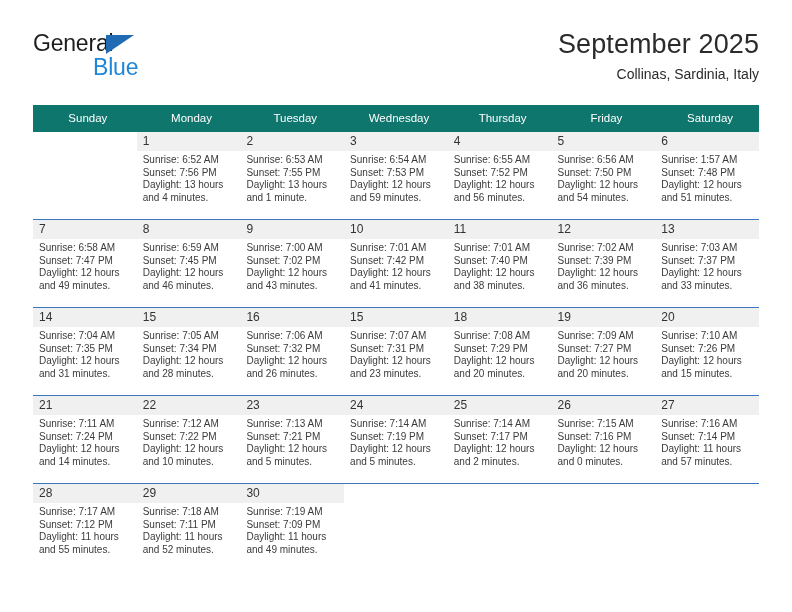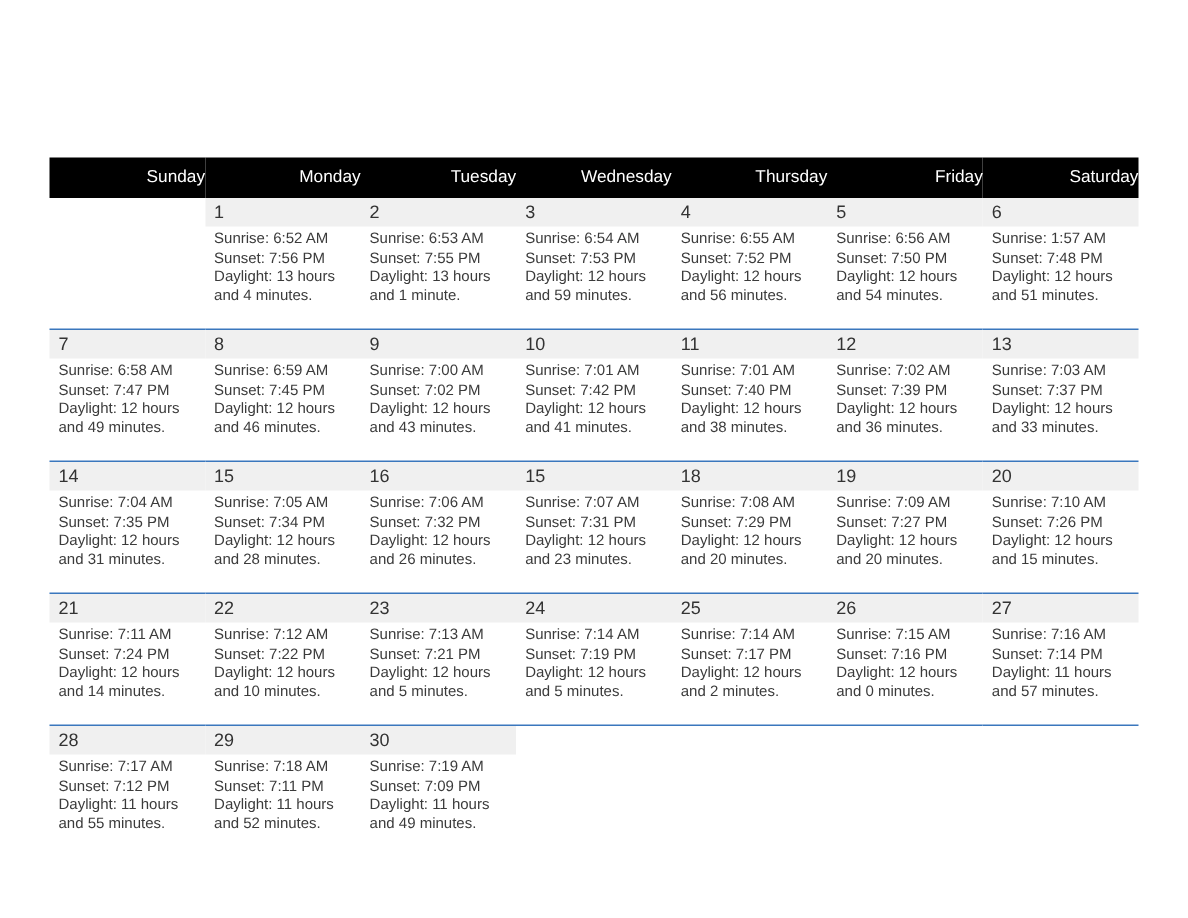--- a/index.html
+++ b/index.html
@@ -89,25 +89,25 @@
   
   .calendar {
     position: absolute;
     left: 33px;
     top: 105px;
     width: 726px;
     border-collapse: collapse;
     table-layout: fixed;
   }
   .calendar th {
-    background: #000000;
+    background: #0f766e;
     color: #ffffff;
     font-size: 11.5px;
     font-weight: normal;
-    text-align: right;
+    text-align: center;
     padding: 4px 0 5px 6px;
     height: 18px;
     vertical-align: middle;
   }
   .calendar td {
     width: 103.7px;
     vertical-align: top;
     padding: 0;
     border: none;
   }
@@ -144,20 +144,34 @@
   }
   .info div {
     white-space: nowrap;
   }
 </style>
 </head>
 <body>
 
 <div class="page">
 
+  <div class="header">
+
+    <div class="logo">
+      <span class="logo-general">General</span>
+      <span class="logo-tri"></span>
+      <span class="logo-blue">Blue</span>
+    </div>
+
+    <div class="title-block">
+      <div class="cal-title">September 2025</div>
+      <div class="cal-subtitle">Collinas, Sardinia, Italy</div>
+    </div>
+
+  </div>
 
   <table class="calendar">
     <thead>
       <tr id="header-row">
           <th>Sunday</th>
           <th>Monday</th>
           <th>Tuesday</th>
           <th>Wednesday</th>
           <th>Thursday</th>
           <th>Friday</th>

